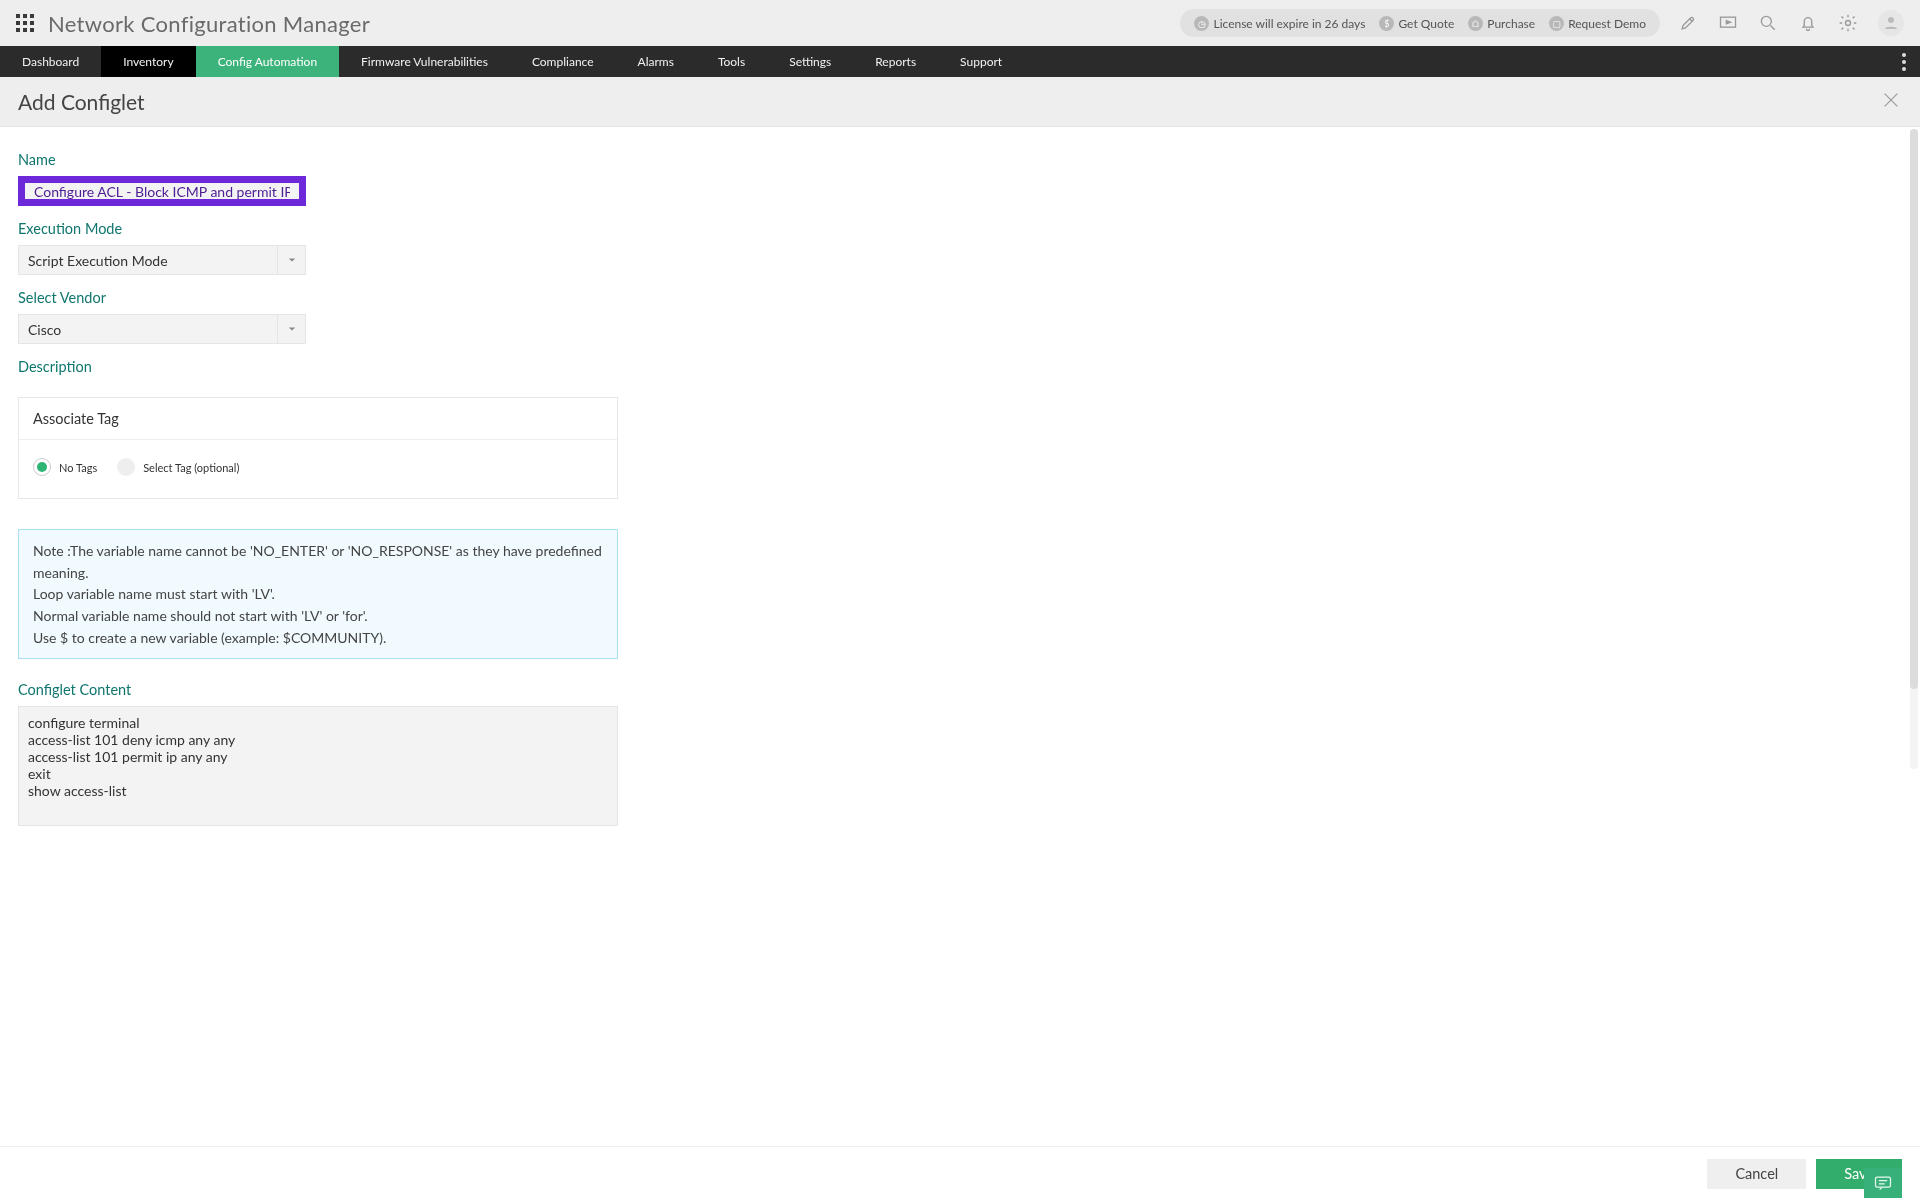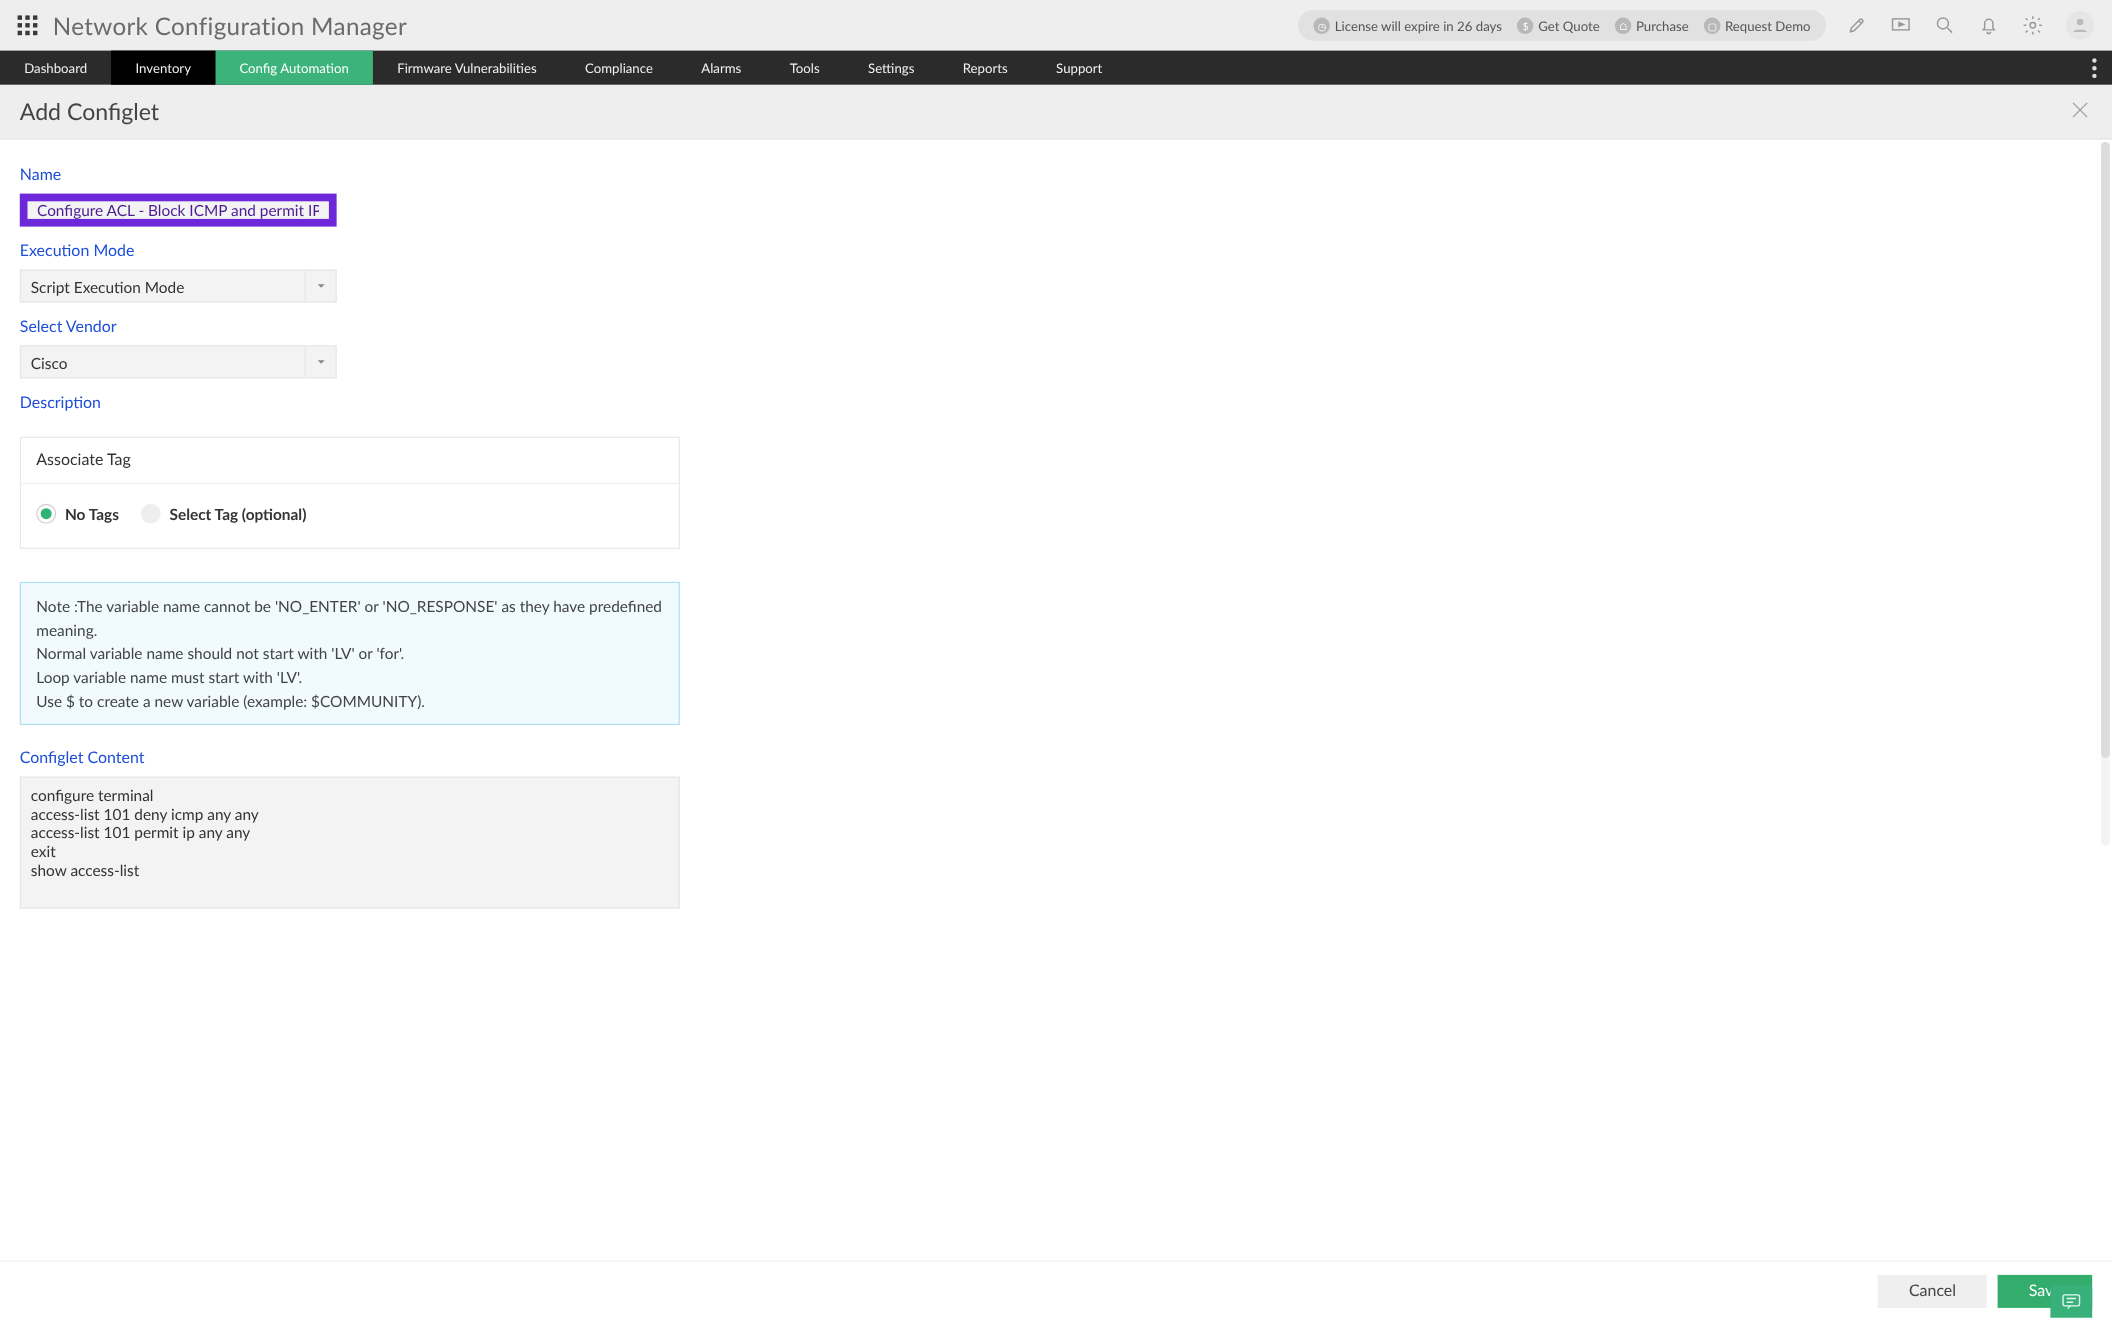--- a/index.html
+++ b/index.html
@@ -30,37 +30,37 @@
 
 
 .page-header { height:50px; background:#eeeeee; display:flex; align-items:center; padding:0 18px; border-bottom:1px solid #e4e4e4; }
 .page-title { font-size:21px; color:#444; font-weight:400; }
 .close-x { margin-left:auto; cursor:pointer; color:#999; }
 .close-x svg { width:22px; height:22px; stroke:#999; stroke-width:1.2; fill:none; }
 
 
 .body-scroll { position:absolute; top:127px; bottom:54px; left:0; right:0; overflow-y:auto; }
 .form-area { padding:18px 18px 40px; max-width:640px; }
-.form-label { font-size:14.5px; color:#1d4ed8; margin-bottom:8px; margin-top:14px; }
+.form-label { font-size:14.5px; color:#0f766e; margin-bottom:8px; margin-top:14px; }
 .form-label:first-child { margin-top:6px; }
 .text-input { width:288px; height:30px; background:#f3f3f3; border:7px solid #6d28d9; padding:0 9px; font-size:14px; color:#4c1d95; outline:none; }
 .select-wrap { width:288px; height:30px; background:#f3f3f3; border:1px solid #e5e5e5; display:flex; align-items:center; position:relative; cursor:pointer; }
 .select-value { flex:1; padding:0 9px; font-size:14px; color:#333; }
 .select-caret { width:28px; height:100%; border-left:1px solid #e5e5e5; display:flex; align-items:center; justify-content:center; }
 .select-caret svg { width:8px; height:8px; fill:#888; }
 .textarea { width:600px; min-height:46px; background:#f3f3f3; border:1px solid #e5e5e5; padding:7px 9px; font-size:14px; color:#333; resize:none; outline:none; font-family:inherit; }
 .textarea.tall { min-height:120px; white-space:pre; }
 .tag-box { width:600px; border:1px solid #e7e7e7; margin-top:22px; }
 .tag-header { padding:12px 14px; border-bottom:1px solid #eee; font-size:14.5px; color:#333; }
 .tag-body { padding:18px 14px 22px; display:flex; align-items:center; gap:20px; }
 .radio-opt { display:flex; align-items:center; gap:8px; cursor:pointer; }
 .radio-circle { width:18px; height:18px; border-radius:50%; background:#eee; display:flex; align-items:center; justify-content:center; }
 .radio-circle.sel { background:#fff; border:1px solid #ccc; }
 .radio-dot { width:10px; height:10px; border-radius:50%; background:#2fb573; }
-.radio-label { font-size:14px; color:#333;font-weight:bold; }
+.radio-label { font-size:11px; color:#333; }
 .note-box { width:600px; background:#f1fbff; border:1px solid #a9dff2; padding:10px 14px; margin-top:30px; font-size:14px; color:#444; line-height:1.55; }
 
 
 .footer { position:absolute; bottom:0; left:0; right:0; height:54px; border-top:1px solid #eee; display:flex; align-items:center; justify-content:flex-end; padding:0 18px; gap:10px; background:#fff; }
 .btn { height:30px; padding:0 28px; font-size:14.5px; display:flex; align-items:center; cursor:pointer; border:none; }
 .btn-cancel { background:#efefef; color:#444; }
 .btn-save { background:#32ad6b; color:#fff; }
 
 
 .chat-fab { position:absolute; right:18px; bottom:2px; width:38px; height:30px; background:#37b07a; border-radius:3px 3px 0 0; display:flex; align-items:center; justify-content:center; cursor:pointer; }
@@ -211,22 +211,22 @@
       </div>
       <div class="radio-opt">
         <div class="radio-circle"></div>
         <div class="radio-label">Select Tag (optional)</div>
       </div>
     </div>
   </div>
 
   <div class="note-box">
     <div>Note :The variable name cannot be 'NO_ENTER' or 'NO_RESPONSE' as they have predefined meaning.</div>
+    <div>Loop variable name must start with 'LV'.</div>
     <div>Normal variable name should not start with 'LV' or 'for'.</div>
-    <div>Loop variable name must start with 'LV'.</div>
     <div>Use $ to create a new variable (example: $COMMUNITY).</div>
   </div>
 
   <div class="form-label" style="margin-top:22px;">Configlet Content</div>
   <textarea class="textarea tall" id="content-ta" style="">configure terminal
 access-list 101 deny icmp any any
 access-list 101 permit ip any any
 exit
 show access-list</textarea>
 

